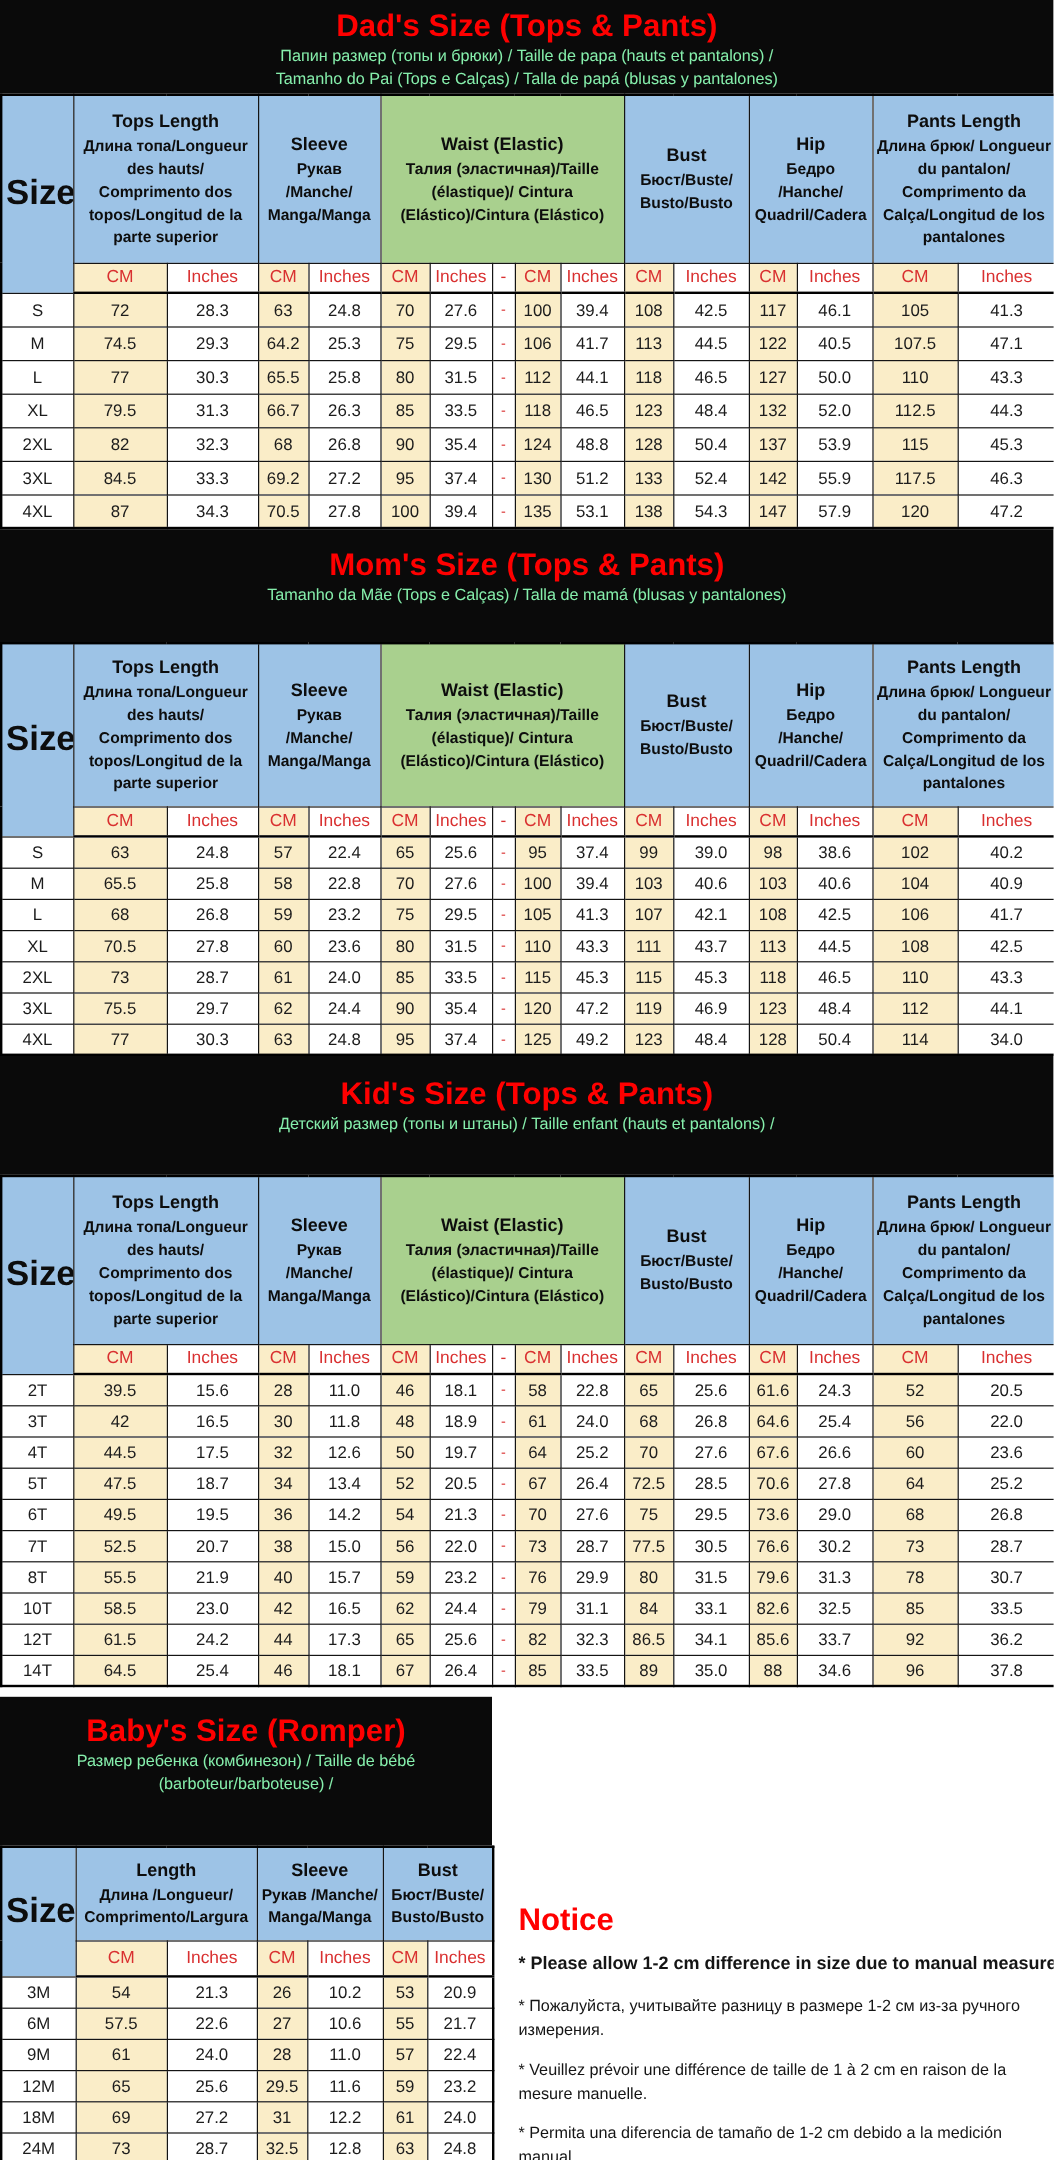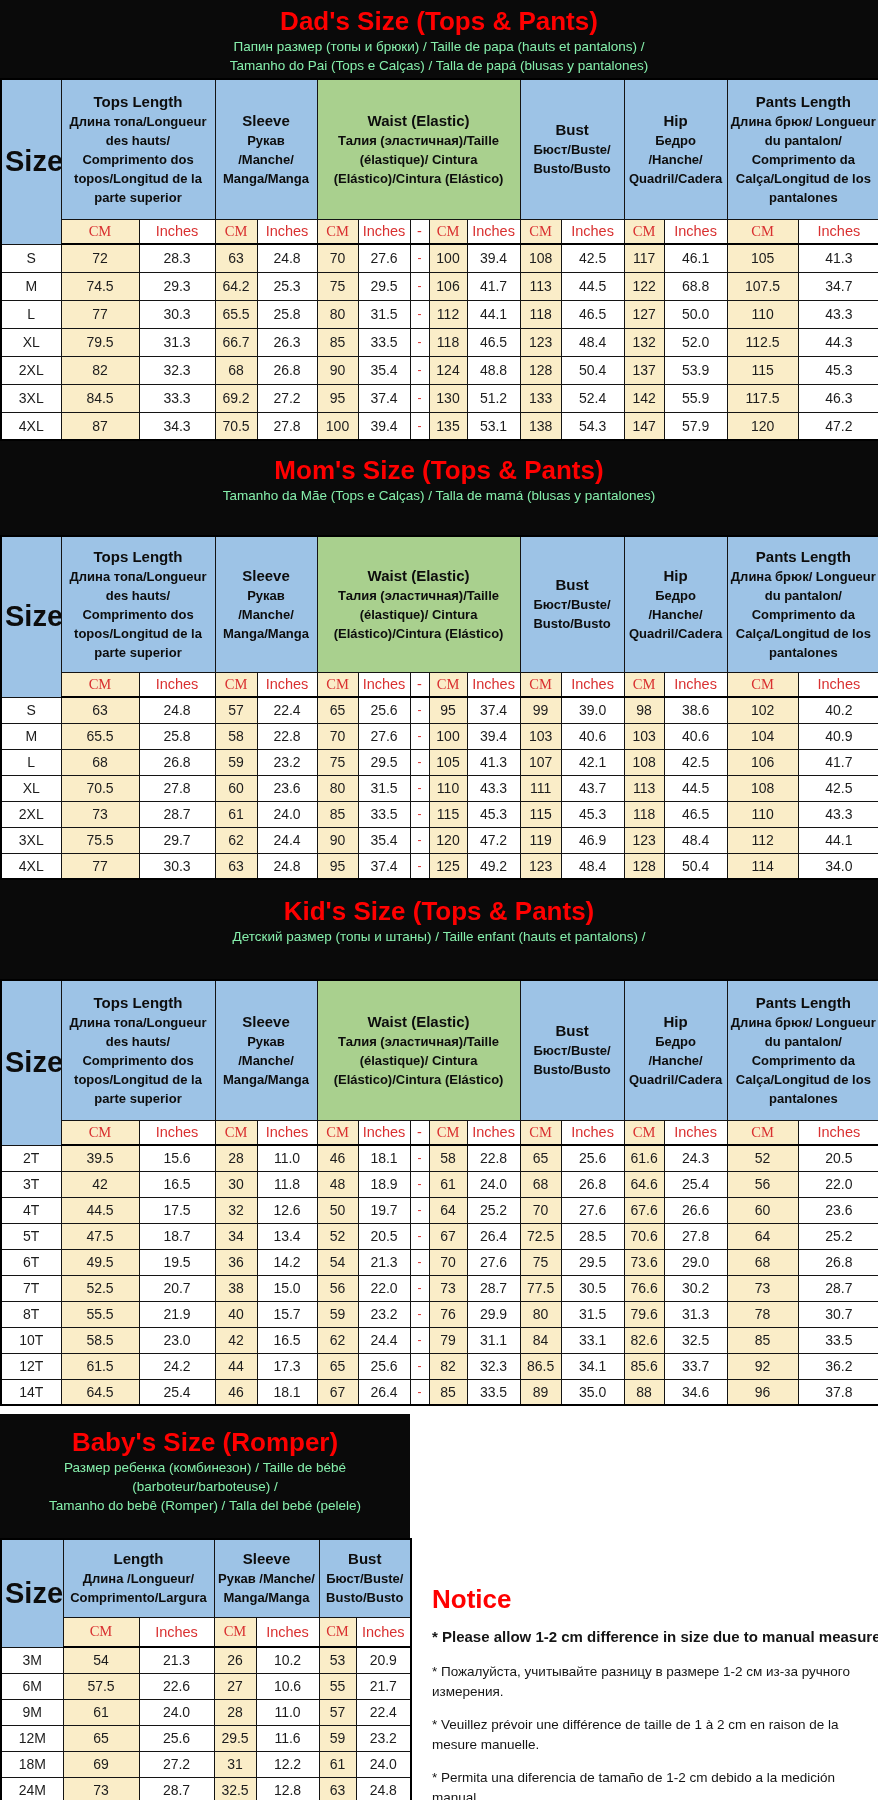--- a/index.html
+++ b/index.html
@@ -19,21 +19,21 @@
 
   
   table { border-collapse:collapse; table-layout:fixed; width:879px; border:2px solid #000; }
   th, td { border:1px solid #141414; text-align:center; vertical-align:middle; overflow:hidden; }
   tr.groups th { background:#9dc3e6; height:140px; padding:2px 3px; color:#0d0d0d; }
   tr.groups th.waist { background:#a9d08e; }
   th.size-th { background:#9dc3e6; font-size:29px; font-weight:bold; color:#0d0d0d; }
   .gt { font-weight:bold; font-size:15px; line-height:20px; }
   .gs { font-size:13px; line-height:19px; overflow-wrap:break-word; }
   tr.units th { height:25px; font-weight:normal; font-size:14.5px; color:#d93030; border-bottom:2px solid #000; }
-  tr.units th.u-cm { background:#faedc8;font-family:Liberation Serif, serif; }
+  tr.units th.u-cm { background:#faedc8; }
   tr.units th.u-in, tr.units th.u-dash { background:#fff; }
   tbody td { font-size:14px; color:#1c1c1c; background:#fff; }
   tbody td.cm { background:#faedc8; }
   tbody td.dash { color:#d93030; font-size:12px; }
   .t-dad  tbody td { height:28px; }
   .t-mom  tbody td { height:26px; }
   .t-mom  tr.groups th { height:136px; }
   .t-kid  tbody td { height:26px; }
   .t-baby { width:410px; }
   .t-baby tr.groups th { height:78px; padding:1px 3px; }
@@ -149,23 +149,23 @@
           <td class="cm">64.2</td>
           <td class="in">25.3</td>
           <td class="cm">75</td>
           <td class="in">29.5</td>
           <td class="dash">-</td>
           <td class="cm">106</td>
           <td class="in">41.7</td>
           <td class="cm">113</td>
           <td class="in">44.5</td>
           <td class="cm">122</td>
-          <td class="in">68.8</td>
+          <td class="in">40.5</td>
           <td class="cm">107.5</td>
-          <td class="in">34.7</td>
+          <td class="in">47.1</td>
         </tr>
         <tr>
           <td class="size">L</td>
           <td class="cm">77</td>
           <td class="in">30.3</td>
           <td class="cm">65.5</td>
           <td class="in">25.8</td>
           <td class="cm">80</td>
           <td class="in">31.5</td>
           <td class="dash">-</td>
@@ -703,21 +703,20 @@
           <td class="in">37.8</td>
         </tr>
       </tbody>
   </table>
 
   <div class="bottom">
     <div class="baby-col">
       <div class="band band-baby">
         <div class="title">Baby's Size (Romper)</div>
         <div class="sub">Размер ребенка (комбинезон) / Taille de bébé (barboteur/barboteuse) /</div>
-        <div class="sub">Tamanho do bebê (Romper) / Talla del bebé (pelele)</div>
       </div>
       <table class="t-baby">
         <colgroup>
           <col style="width:62px">
             <col style="width:76px">
             <col style="width:75px">
             <col style="width:42px">
           <col style="width:63px">
             <col style="width:37px">
             <col style="width:55px">

